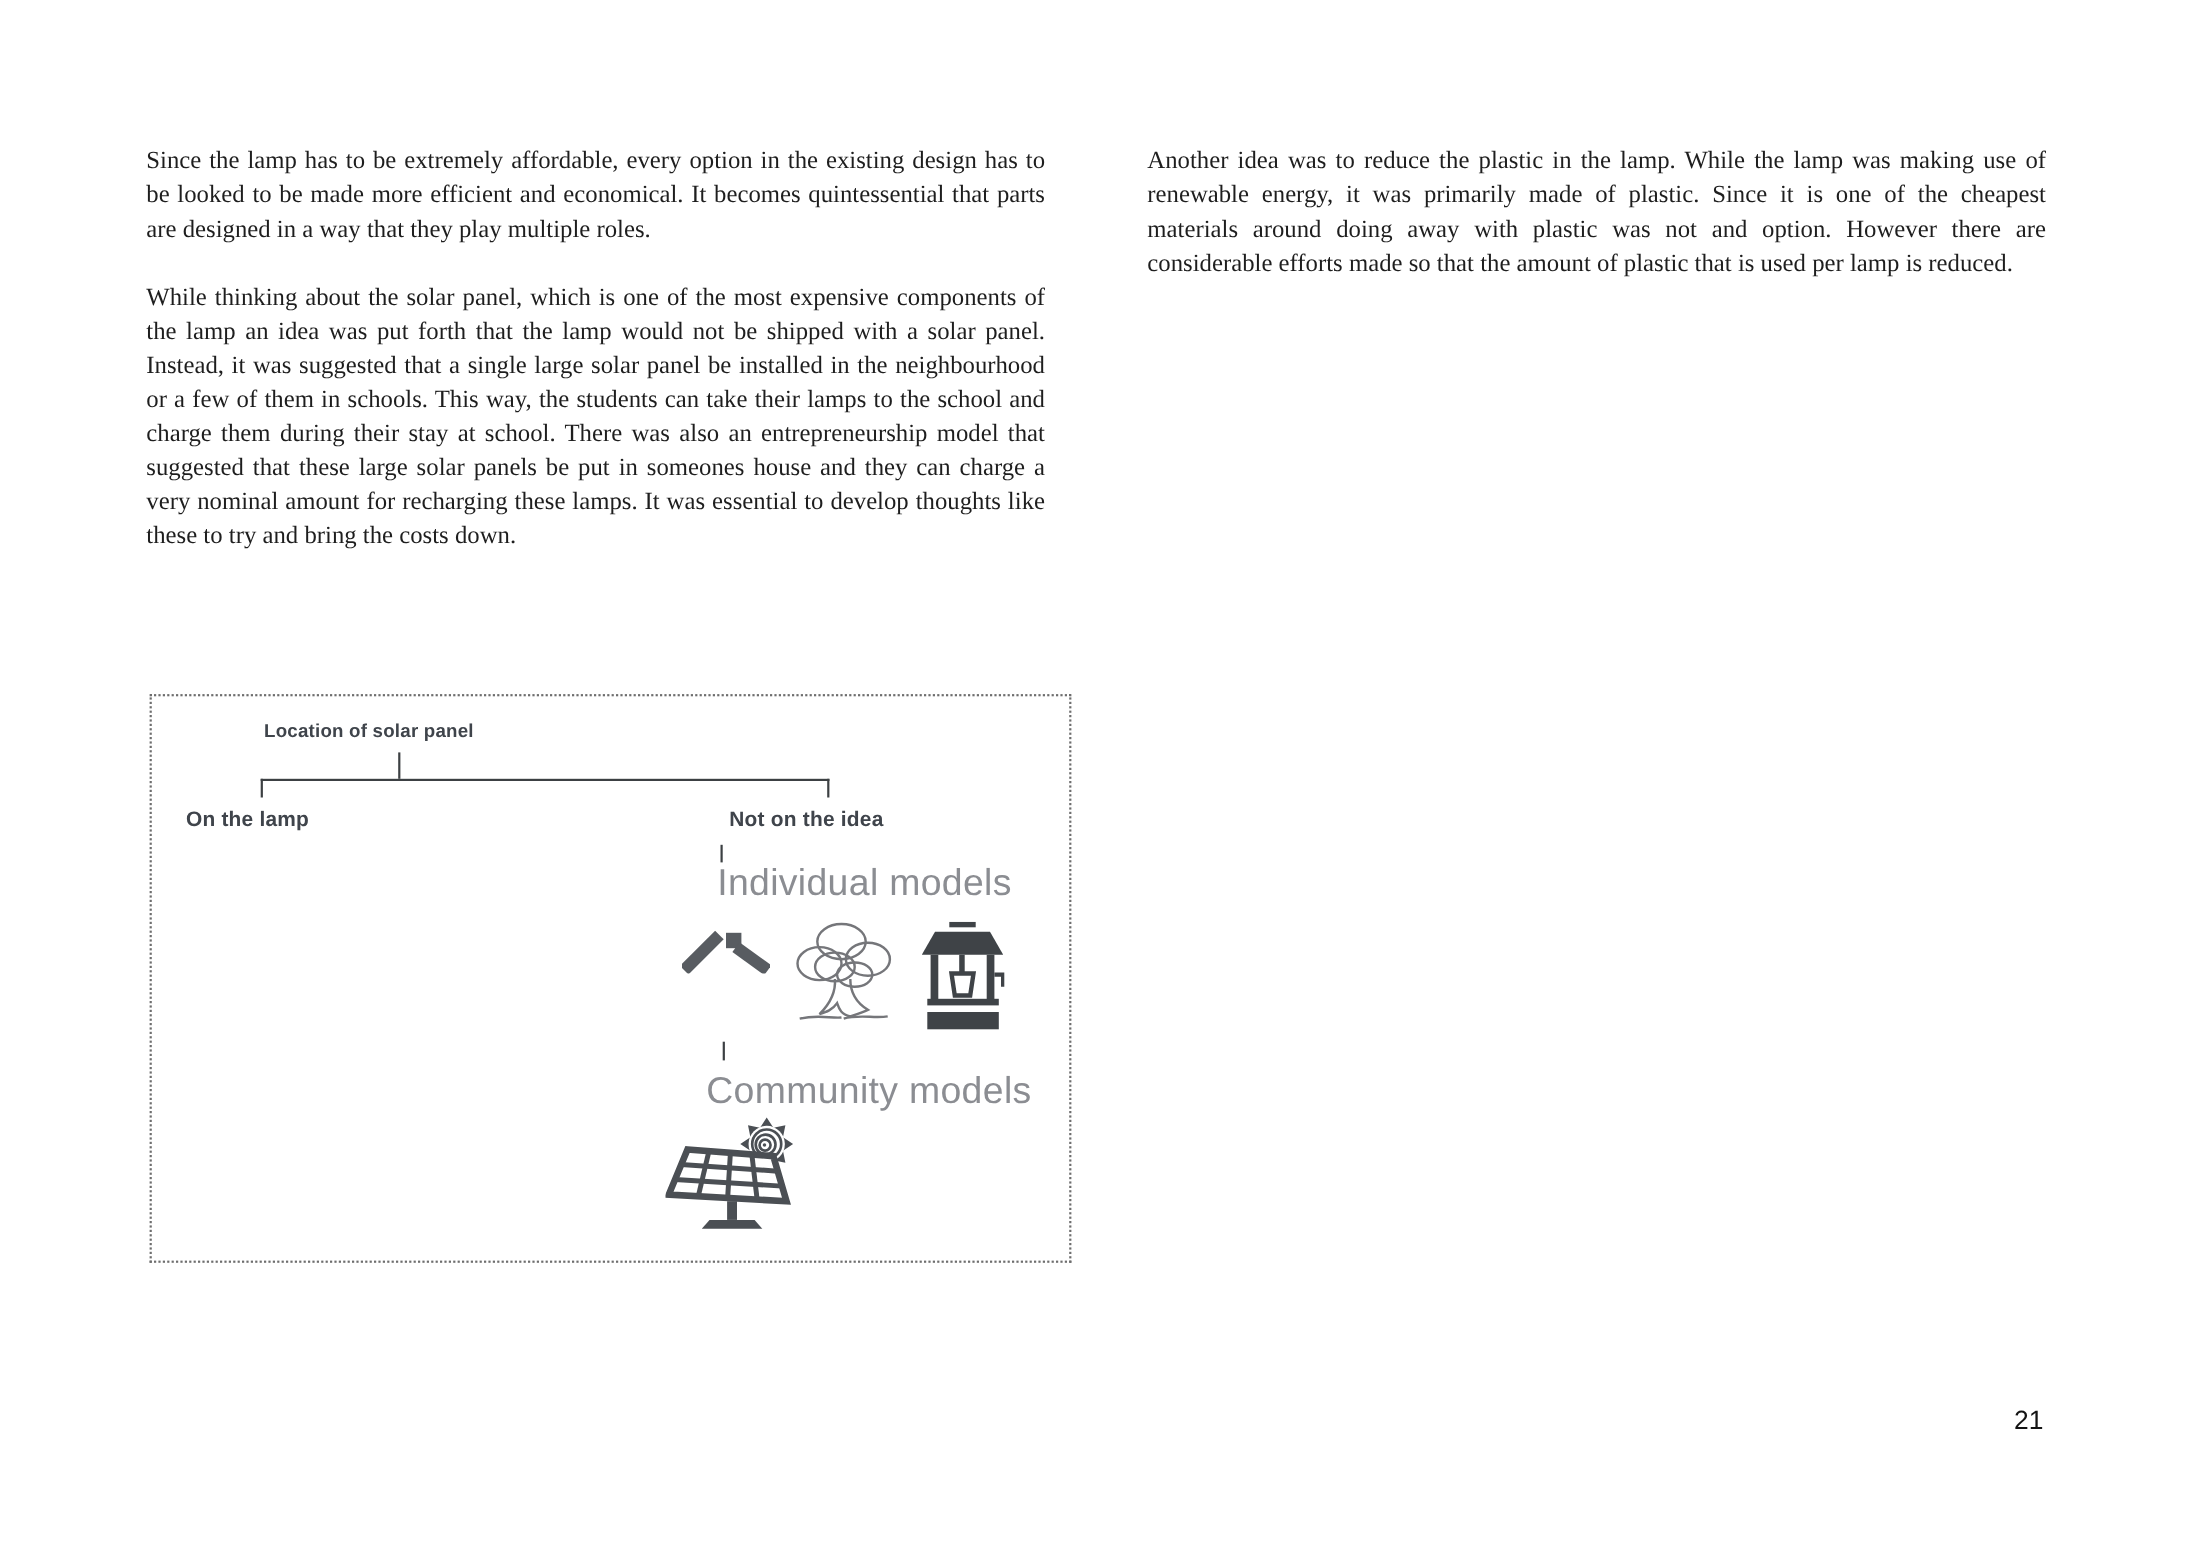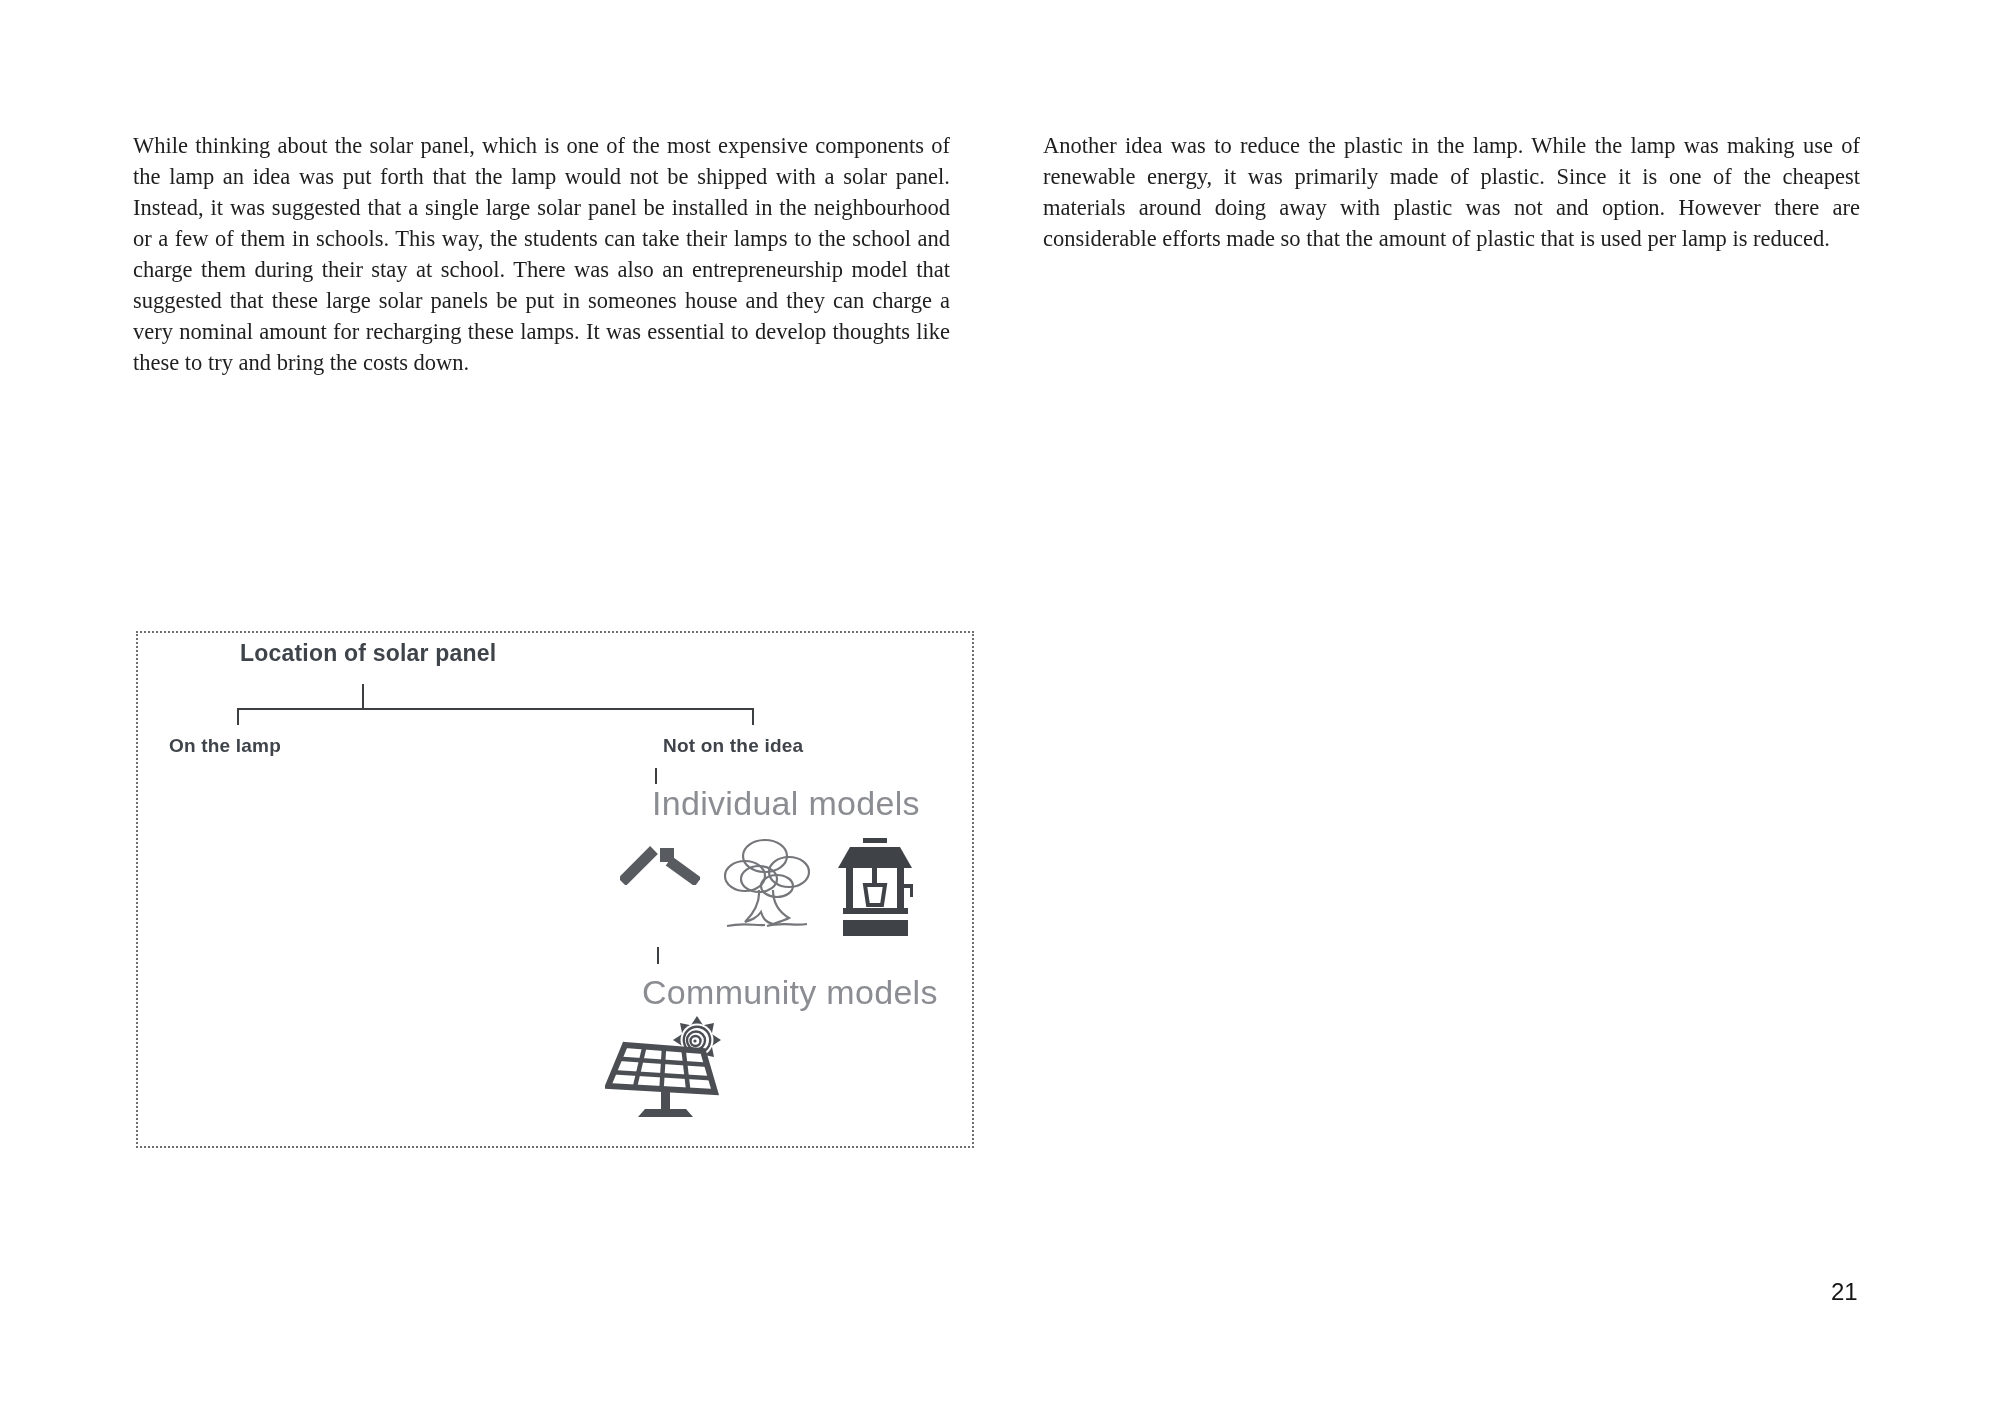--- a/index.html
+++ b/index.html
@@ -17,23 +17,23 @@
   .col-right{left:1043px;}
   .col p{margin:0 0 31px 0;}
 
   
   .figure-box{
     position:absolute;left:136px;top:631px;width:838px;height:517px;
     border:2px dotted #6e6e6e;background:#fff;box-sizing:border-box;
   }
   .fig-abs{position:absolute;}
   .fig-title{
-    left:102px;top:7px;
+    left:102px;top:22px;
     font-family:"Liberation Sans",sans-serif;font-weight:bold;
-    font-size:23px;color:#3f444b;letter-spacing:.2px;
+    font-size:17px;color:#3f444b;letter-spacing:.2px;
   }
   .vline{width:2px;background:#3c4043;}
   .tick-title{left:224px;top:51px;height:24px;}
   .bracket{
     left:99px;top:75px;width:517px;height:17px;box-sizing:border-box;
     border-top:2px solid #3c4043;border-left:2px solid #3c4043;border-right:2px solid #3c4043;
   }
   .branch-label{
     font-family:"Liberation Sans",sans-serif;font-weight:bold;
     font-size:19px;color:#3f444b;letter-spacing:.2px;
@@ -64,20 +64,21 @@
     font-family:"Liberation Sans",sans-serif;
     font-size:24px;color:#141414;
   }
 </style>
 </head>
 <body>
 
 <div class="page">
 
   <div class="col col-left">
+    <p>Since the lamp has to be extremely affordable, every option in the existing design has to be looked to be made more efficient and economical. It becomes quintessential that parts are designed in a way that they play multiple roles.</p>
     <p>While thinking about the solar panel, which is one of the most expensive components of the lamp an idea was put forth that the lamp would not be shipped with a solar panel. Instead, it was suggested that a single large solar panel be installed in the neighbourhood or a few of them in schools. This way, the students can take their lamps to the school and charge them during their stay at school. There was also an entrepreneurship model that suggested that these large solar panels be put in someones house and they can charge a very nominal amount for recharging these lamps. It was essential to develop thoughts like these to try and bring the costs down.</p>
   </div>
 
   <div class="col col-right">
     <p>Another idea was to reduce the plastic in the lamp. While the lamp was making use of renewable energy, it was primarily made of plastic. Since it is one of the cheapest materials around doing away with plastic was not and option. However there are considerable efforts made so that the amount of plastic that is used per lamp is reduced.</p>
   </div>
 
   <div class="figure-box">
 
     <div class="fig-abs fig-title">Location of solar panel</div>

